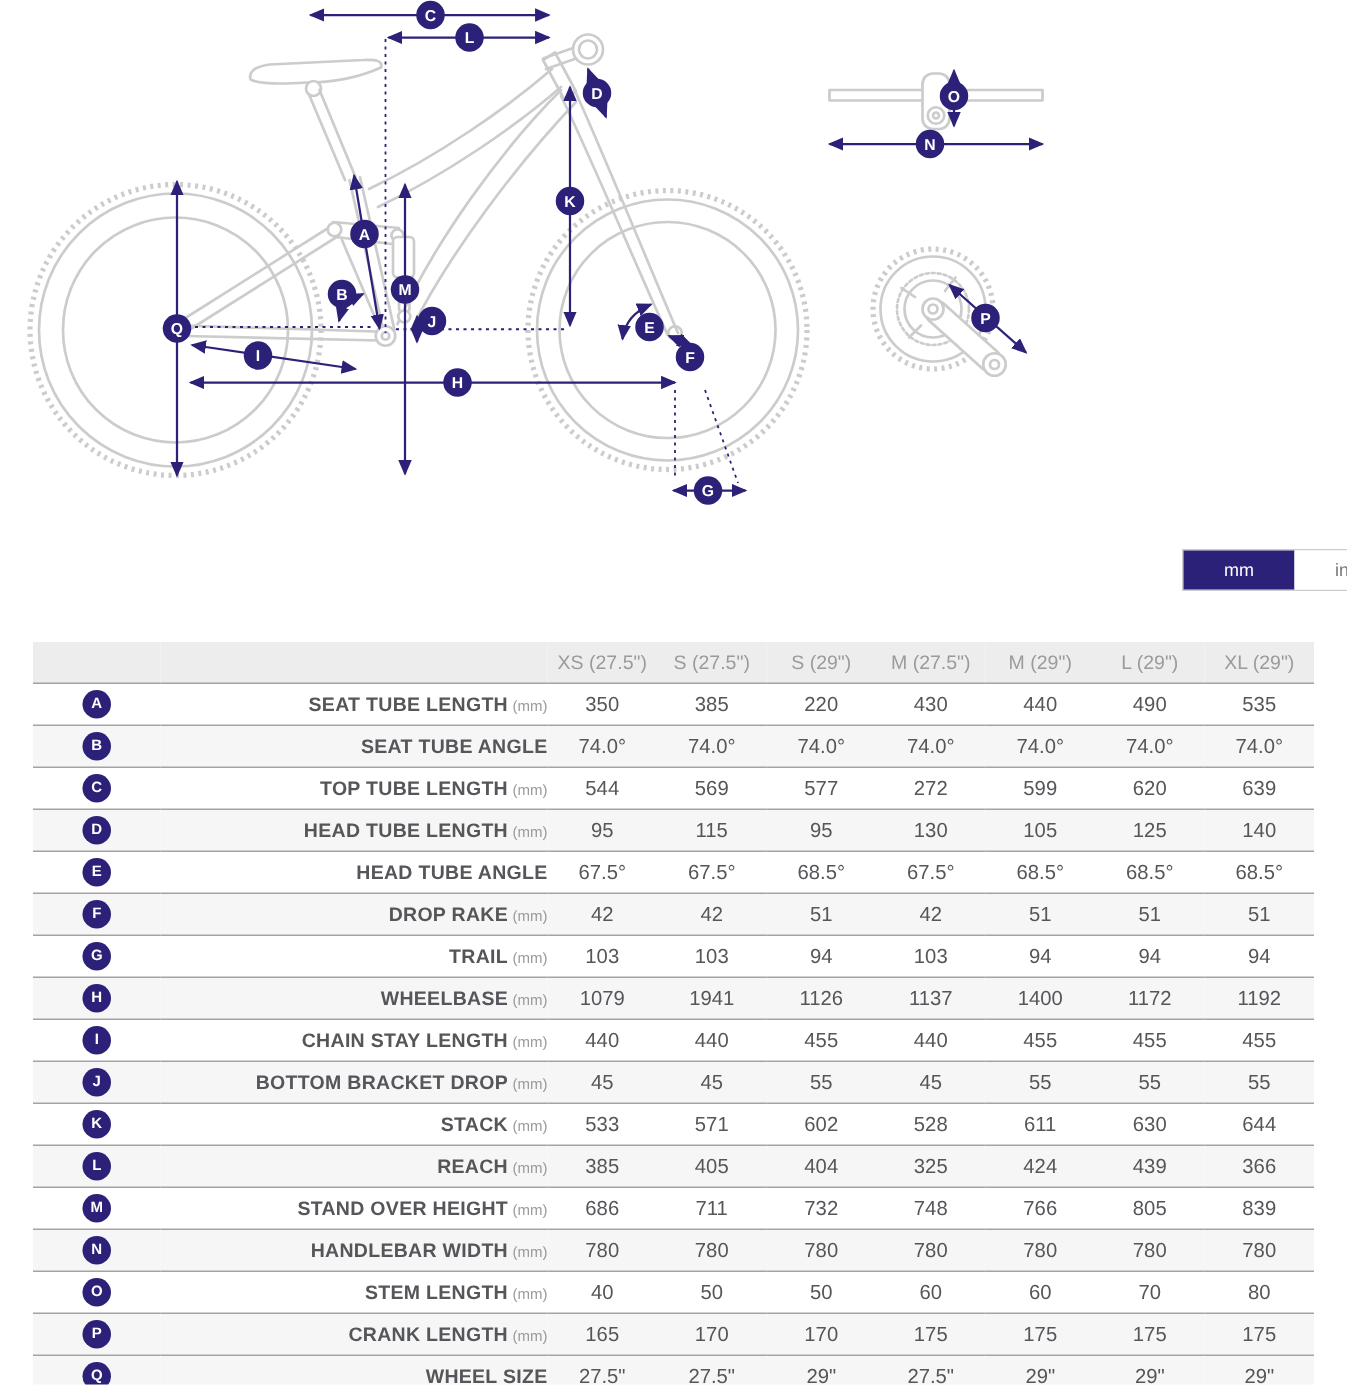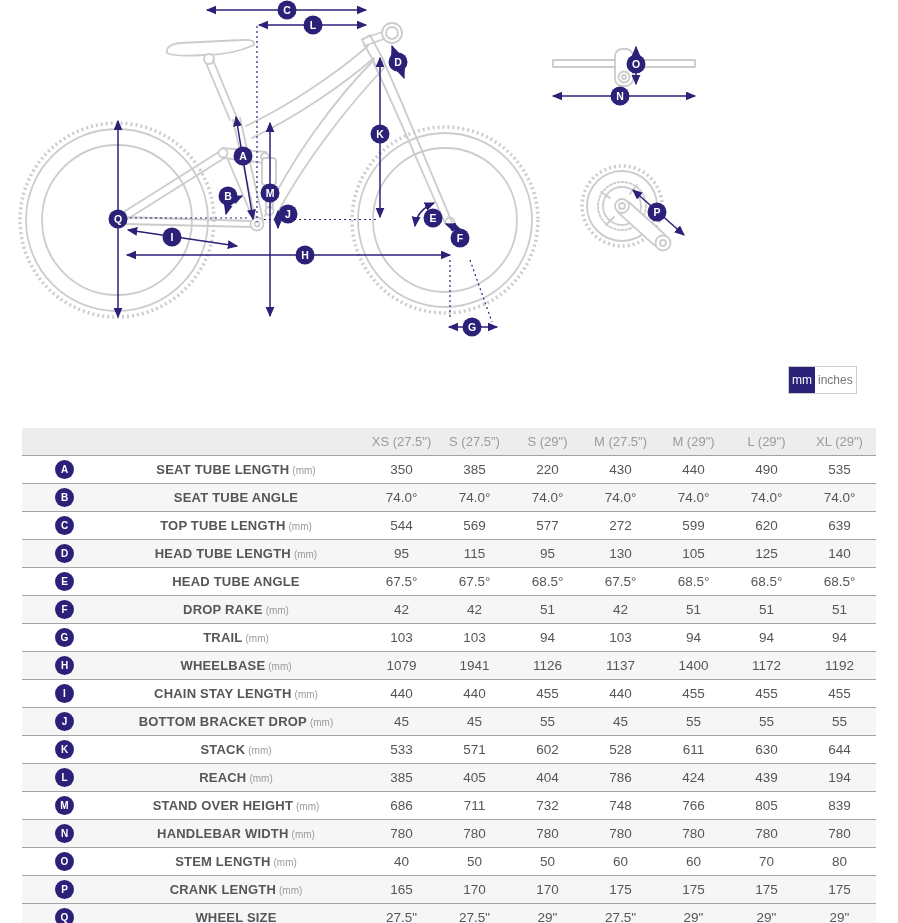--- a/index.html
+++ b/index.html
@@ -11,35 +11,35 @@
   .diagram-svg{position:absolute;left:0;top:0;}
   .bike{stroke:#cccccc;stroke-width:1.8;fill:none;stroke-linecap:round;stroke-linejoin:round;}
   .bike-fill{stroke:#cccccc;stroke-width:1.8;fill:#ffffff;stroke-linejoin:round;}
   .tread{stroke:#cccccc;stroke-width:3.5;fill:none;stroke-dasharray:2 3;}
   .dim{stroke:#2b2178;stroke-width:1.5;fill:none;}
   .dimdot{stroke:#2b2178;stroke-width:1.2;fill:none;stroke-dasharray:2 3;}
   .mletter{fill:#ffffff;font-size:10.5px;font-weight:bold;font-family:"Liberation Sans",sans-serif;text-anchor:middle;}
 
   
   .units-toggle{position:absolute;left:788px;top:366px;display:flex;border:1px solid #cccccc;background:#fff;}
-  .unit-btn{height:26px;padding:0 3px;font-size:12px;line-height:26px;background:#ffffff;color:#777777;border:none;cursor:pointer;font-family:"Liberation Sans",sans-serif;}
+  .unit-btn{height:26px;padding:0 27px;font-size:12px;line-height:26px;background:#ffffff;color:#777777;border:none;cursor:pointer;font-family:"Liberation Sans",sans-serif;}
   .unit-btn.active{background:#2b2178;color:#ffffff;}
 
   
   table.geo-table{border-collapse:collapse;table-layout:fixed;width:854px;margin-left:22px;margin-top:0;}
   .geo-table thead tr{background:#ededed;border-bottom:1px solid #a3a3a3;}
   .geo-table th{height:27px;font-weight:400;color:#9b9b9b;font-size:13px;text-align:center;padding:0;}
   .geo-table th.c-badge{width:85px;}
   .geo-table th.c-label{width:258px;}
   .geo-table tbody tr{border-bottom:1px solid #a3a3a3;background:#ffffff;}
   .geo-table tbody tr:nth-child(even){background:#f6f6f6;}
   .geo-table tbody tr:last-child{background:#f6f6f6;}
   .geo-table td{height:27px;padding:0;font-size:13px;color:#55565a;text-align:center;}
   td.cell-badge{width:85px;}
-  td.cell-label{width:258px;text-align:center;}
+  td.cell-label{width:258px;text-align:right;}
   .letter-badge{display:inline-flex;width:19px;height:19px;border-radius:50%;background:#2b2178;color:#fff;
     font-size:10px;font-weight:bold;align-items:center;justify-content:center;vertical-align:middle;}
   .row-label{font-weight:bold;color:#55565a;font-size:13px;letter-spacing:.2px;}
   .row-unit{font-weight:400;color:#9b9b9b;font-size:10px;margin-left:3px;}
   td.cell-val{font-size:13.5px;}
 </style>
 </head>
 <body>
 
 <div class="page">
@@ -374,24 +374,24 @@
           <td class="cell-val">611</td>
           <td class="cell-val">630</td>
           <td class="cell-val">644</td>
         </tr>
         <tr>
           <td class="cell-badge"><span class="letter-badge">L</span></td>
           <td class="cell-label"><span class="row-label">REACH</span><span class="row-unit">(mm)</span></td>
           <td class="cell-val">385</td>
           <td class="cell-val">405</td>
           <td class="cell-val">404</td>
-          <td class="cell-val">786</td>
+          <td class="cell-val">325</td>
           <td class="cell-val">424</td>
           <td class="cell-val">439</td>
-          <td class="cell-val">194</td>
+          <td class="cell-val">366</td>
         </tr>
         <tr>
           <td class="cell-badge"><span class="letter-badge">M</span></td>
           <td class="cell-label"><span class="row-label">STAND OVER HEIGHT</span><span class="row-unit">(mm)</span></td>
           <td class="cell-val">686</td>
           <td class="cell-val">711</td>
           <td class="cell-val">732</td>
           <td class="cell-val">748</td>
           <td class="cell-val">766</td>
           <td class="cell-val">805</td>

